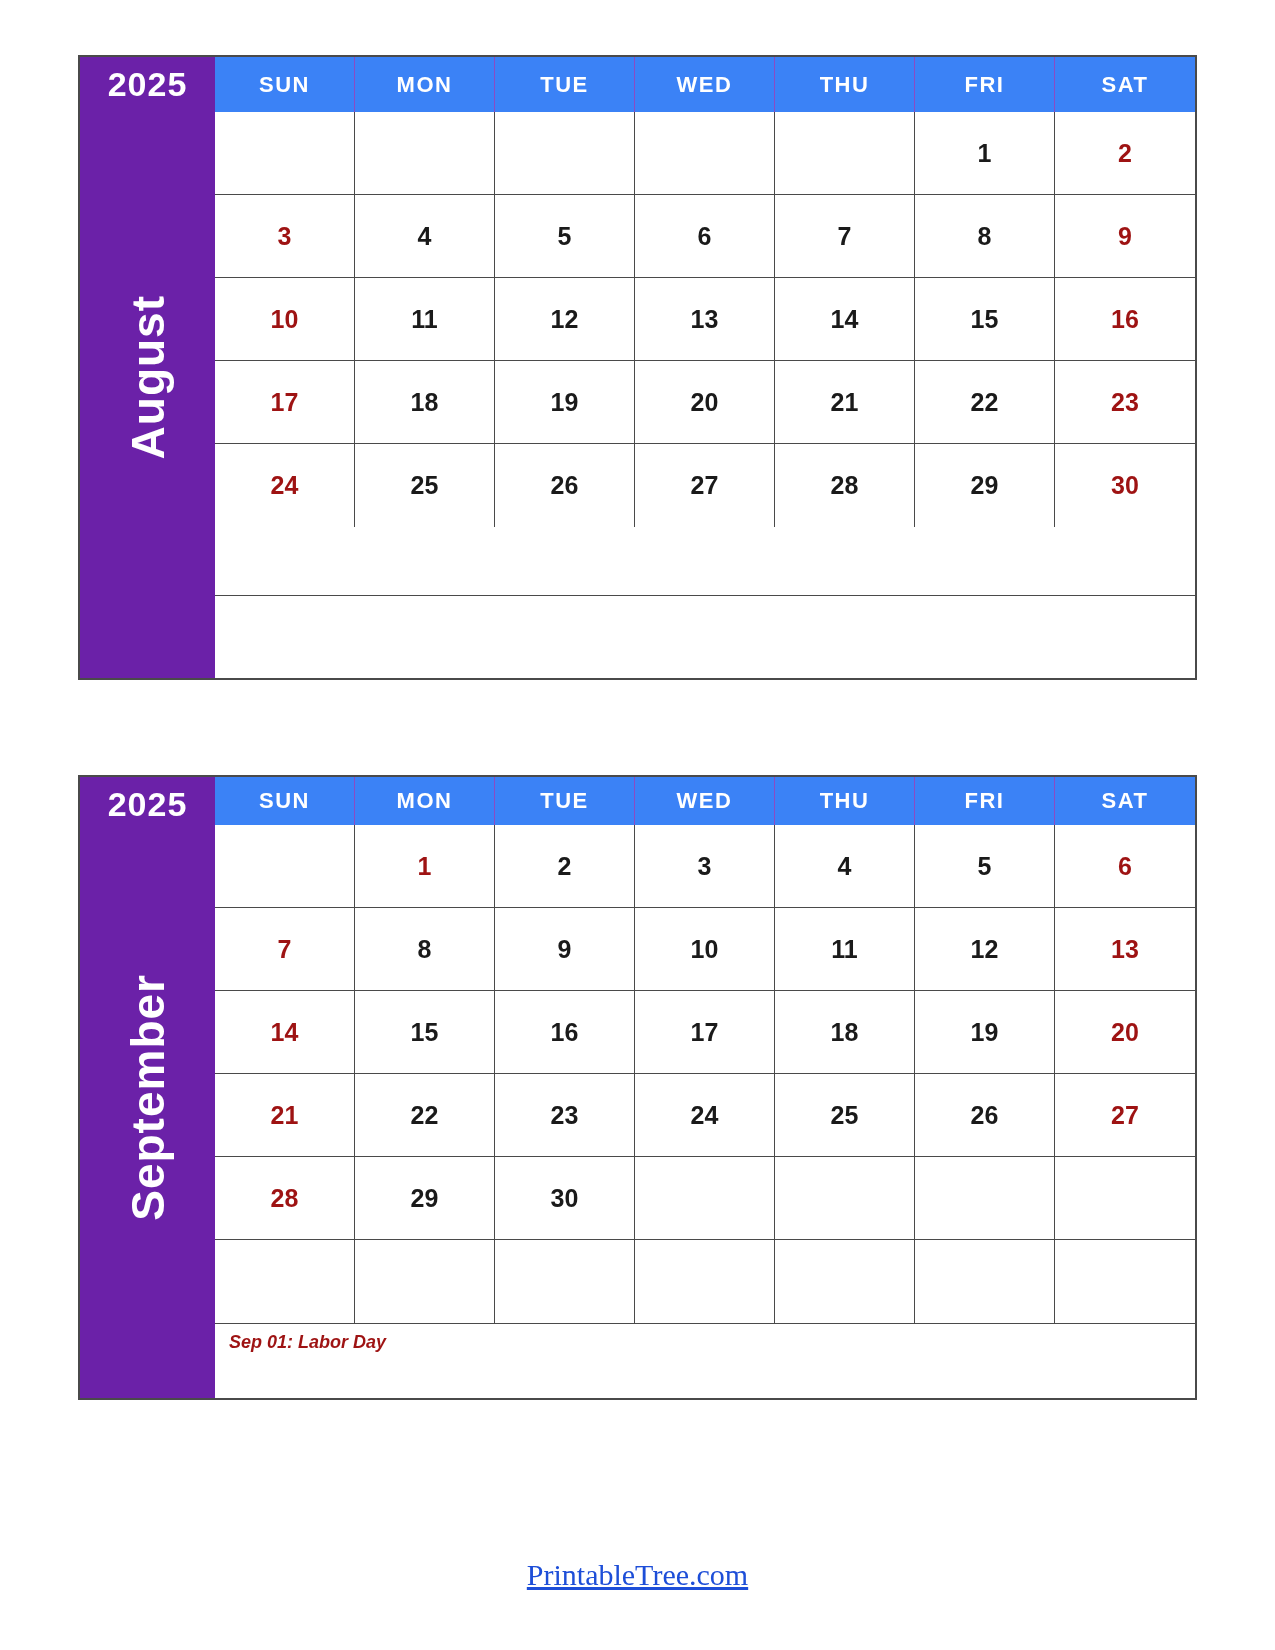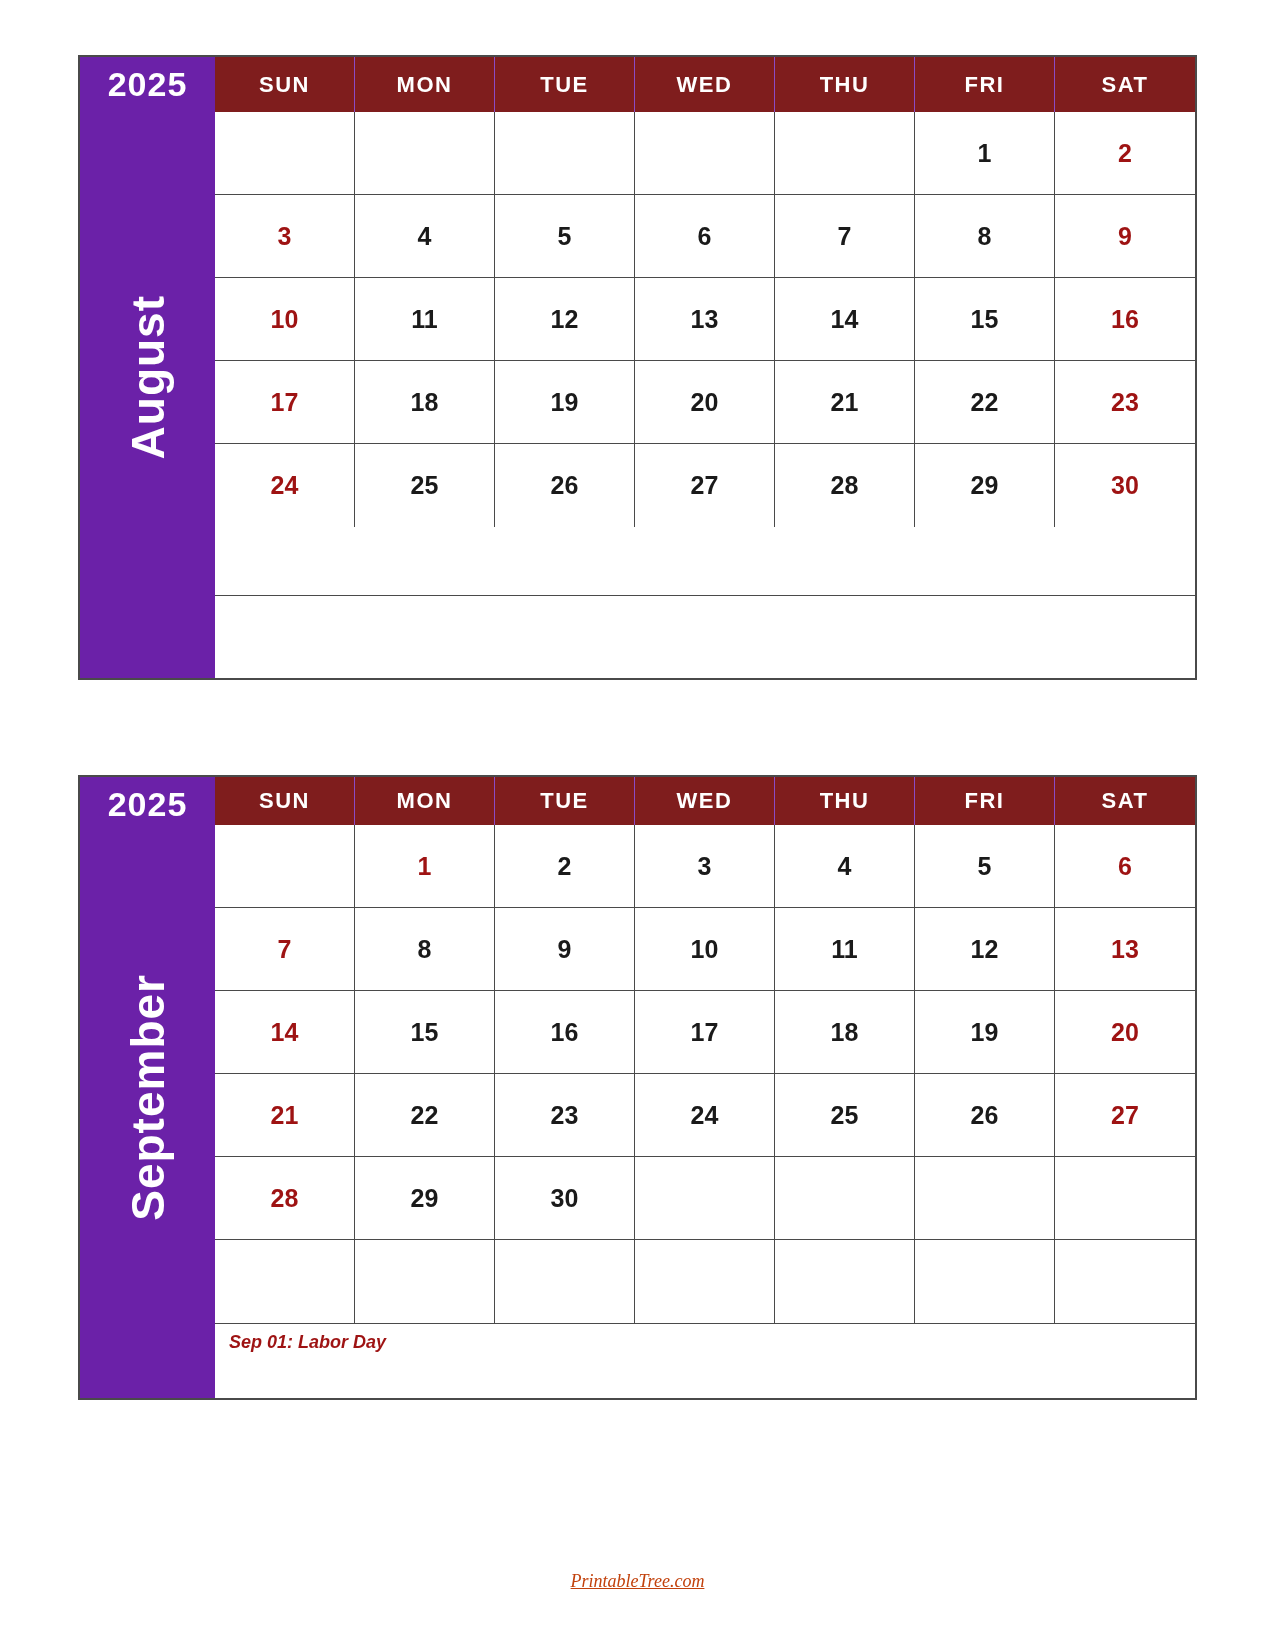--- a/index.html
+++ b/index.html
@@ -63,21 +63,21 @@
     margin-top: 20px;
   }
   .grid-wrap {
     flex: 1 1 auto;
     display: flex;
     flex-direction: column;
   }
   .dow-row {
     display: grid;
     grid-template-columns: repeat(7, 1fr);
-    background: #7f1d1d;
+    background: #3b82f6;
     height: 55px;
   }
   .dow {
     color: #ffffff;
     font-size: 22px;
     font-weight: bold;
     letter-spacing: 1.5px;
     display: flex;
     align-items: center;
     justify-content: center;
@@ -123,25 +123,24 @@
   }
   .cal-august { height: 625px; }
   .cal-september { height: 625px; }
   .spacer { height: 95px; }
   .footer {
     margin-top: auto;
     text-align: center;
     padding-bottom: 58px;
   }
   .footer a {
-    color: #c2410c;
-    font-size: 18px;
+    color: #1d4ed8;
+    font-size: 30px;
     text-decoration: underline;
     font-family: "Liberation Serif", serif;
-    font-style: italic;
   }
 </style>
 </head>
 <body>
 
 <div class="page">
 
   <div class="calendar cal-august">
     <div class="side-band">
       <div class="year">2025</div>

